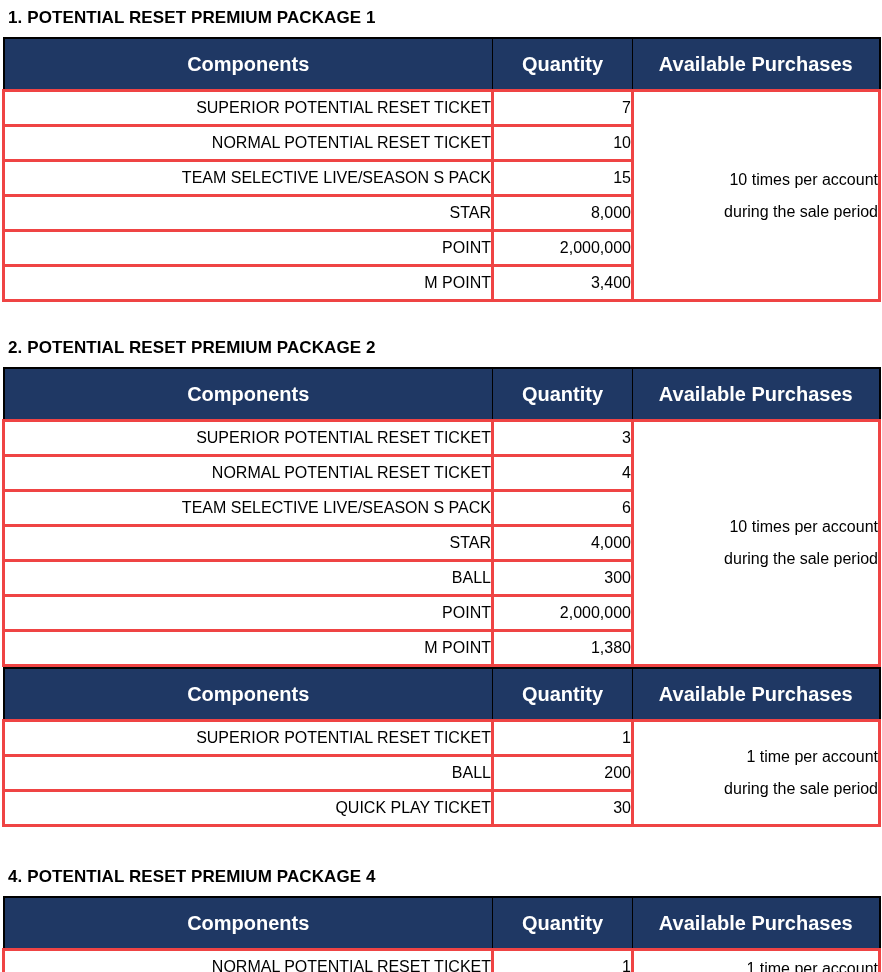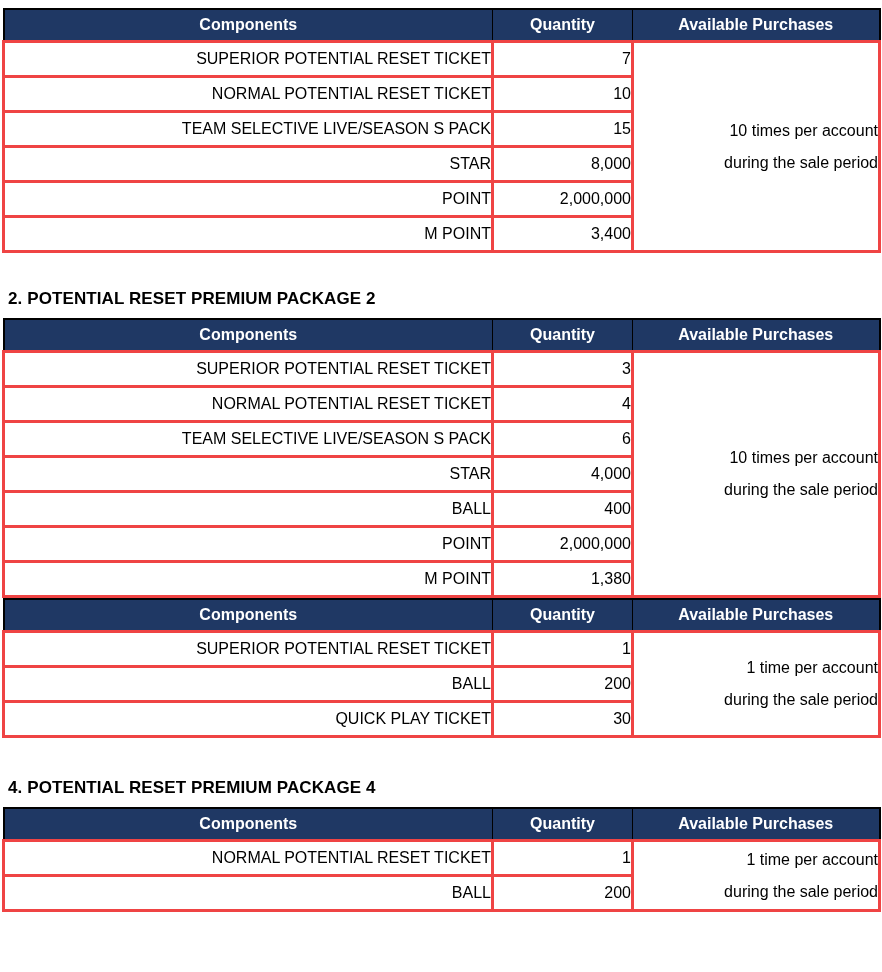--- a/index.html
+++ b/index.html
@@ -33,23 +33,23 @@
     width: 876px;
     border: 2px solid #000000;
   }
   col.c-comp  { width: 489px; }
   col.c-qty   { width: 140px; }
   col.c-avail { width: 247px; }
   table.pkg-table th {
     background: #1F3864;
     color: #ffffff;
     font-weight: bold;
-    font-size: 16px;
+    font-size: 20px;
     height: 30px;
-    padding: 0;
+    padding: 10px;
     border: 1px solid #000000;
     text-align: center;
     vertical-align: middle;
   }
   table.pkg-table td {
     border: 3px solid #ef4444;
     height: 32px;
     padding: 0;
     font-size: 16px;
     text-align: right;
@@ -66,20 +66,21 @@
     font-size: 16px;
     margin-left: 20px;
   }
 </style>
 </head>
 <body>
 
 <div class="sheet">
 
   <section class="pkg s1">
+    <h2 class="pkg-title">1. POTENTIAL RESET PREMIUM PACKAGE 1</h2>
     <table class="pkg-table">
       <colgroup>
           <col class="c-comp">
           <col class="c-qty">
           <col class="c-avail">
         </colgroup>
       <thead>
         <tr>
           <th>Components</th>
           <th>Quantity</th>
@@ -150,21 +151,21 @@
         <tr>
           <td>TEAM SELECTIVE LIVE/SEASON S PACK</td>
           <td>6</td>
         </tr>
         <tr>
           <td>STAR</td>
           <td>4,000</td>
         </tr>
         <tr>
           <td>BALL</td>
-          <td>400</td>
+          <td>300</td>
         </tr>
         <tr>
           <td>POINT</td>
           <td>2,000,000</td>
         </tr>
         <tr>
           <td>M POINT</td>
           <td>1,380</td>
         </tr>
       </tbody>

